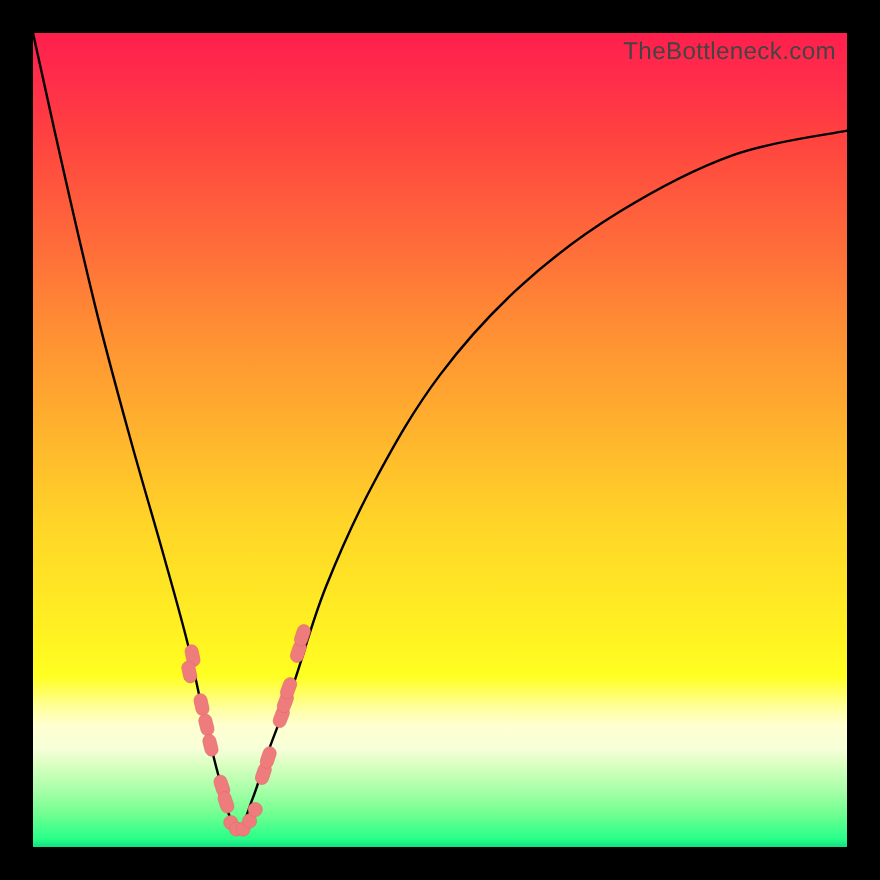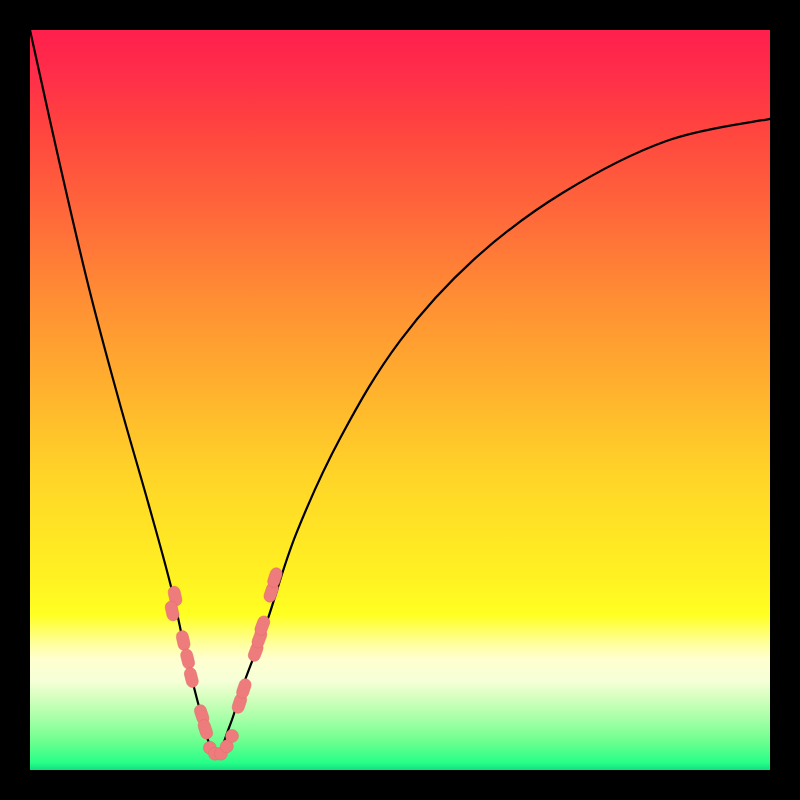--- a/index.html
+++ b/index.html
@@ -65,20 +65,21 @@
   .curve .bead {
     fill: #ef7c7c;
     stroke: #e06a6a;
     stroke-width: 0.5;
   }
 </style>
 </head>
 <body>
 
 <div class="frame">
+  <div class="watermark">TheBottleneck.com</div>
   <svg class="curve" viewBox="0 0 740 740">
     <path class="main" d="M 0 0 C 5.328 23.976000000000006, 18.944000000000003 86.58000000000004, 29.6 133.20000000000005 C 40.256 179.82000000000005, 48.544000000000004 216.376, 59.2 259 C 69.856 301.62399999999997, 78.14399999999999 331.372, 88.8 370 C 99.456 408.628, 109.07600000000001 440.3, 118.4 473.6 C 127.724 506.90000000000003, 133.94 528.36, 140.6 555 C 147.26 581.64, 150.072 598.956, 155.4 621.6 C 160.728 644.244, 164.872 662.1519999999999, 170.20000000000002 680.8 C 175.52800000000002 699.448, 179.672 722.5360000000001, 185 725.2 C 190.328 727.864, 194.472 708.9200000000001, 199.8 695.6 C 205.12800000000001 682.28, 207.94 669.8480000000001, 214.6 651.2 C 221.26 632.552, 227.47600000000003 618.64, 236.8 592 C 246.124 565.36, 253.07999999999998 536.5, 266.4 503.2 C 279.71999999999997 469.9, 292.152 441.632, 310.8 407 C 329.44800000000004 372.368, 346.024 342.76800000000003, 370 310.8 C 393.976 278.832, 414.696 256.04, 444 229.40000000000003 C 473.304 202.76000000000002, 498.16799999999995 184.11199999999997, 532.8 162.79999999999995 C 567.4319999999999 141.48799999999994, 599.1039999999999 124.32, 636.4 111 C 673.696 97.68, 721.352 92.79599999999996, 740 88.79999999999995"></path>
     <g>
         <rect x="-10" y="-6" width="20" height="12" rx="6" class="bead" transform="translate(145.04 566.1) rotate(77.47119229084849)"></rect>
         <rect x="-10" y="-6" width="20" height="12" rx="6" class="bead" transform="translate(142.08 580.9) rotate(77.47119229084849)"></rect>
         <rect x="-10" y="-6" width="20" height="12" rx="6" class="bead" transform="translate(153.17999999999998 610.5) rotate(77.47119229084849)"></rect>
         <rect x="-10" y="-6" width="20" height="12" rx="6" class="bead" transform="translate(157.62 629) rotate(75.96375653207349)"></rect>
         <rect x="-10" y="-6" width="20" height="12" rx="6" class="bead" transform="translate(161.32 647.5) rotate(75.96375653207349)"></rect>
         <rect x="-10" y="-6" width="20" height="12" rx="6" class="bead" transform="translate(171.67999999999998 684.5) rotate(71.56505117707805)"></rect>
         <rect x="-10" y="-6" width="20" height="12" rx="6" class="bead" transform="translate(175.38 699.3) rotate(71.56505117707805)"></rect>

